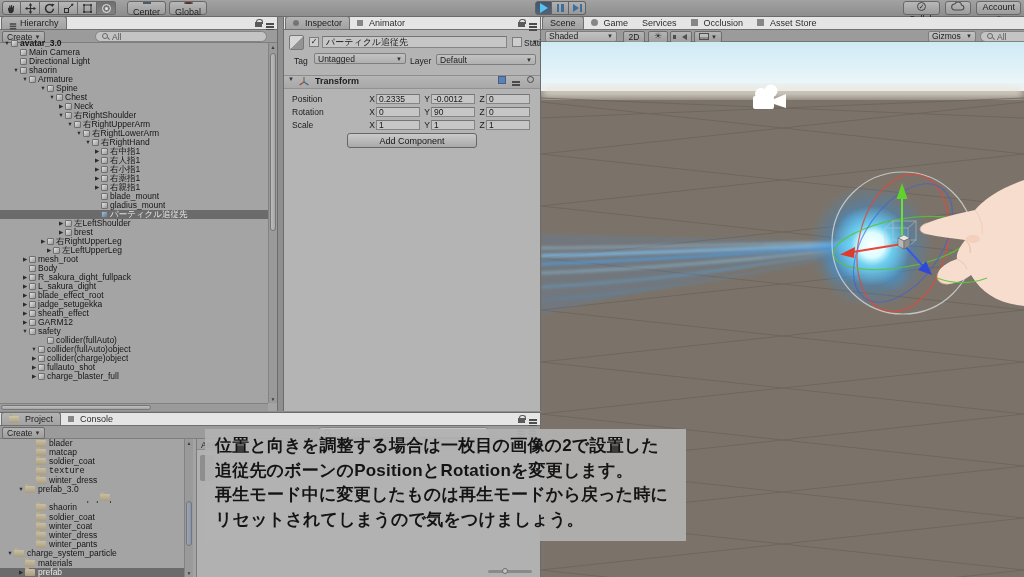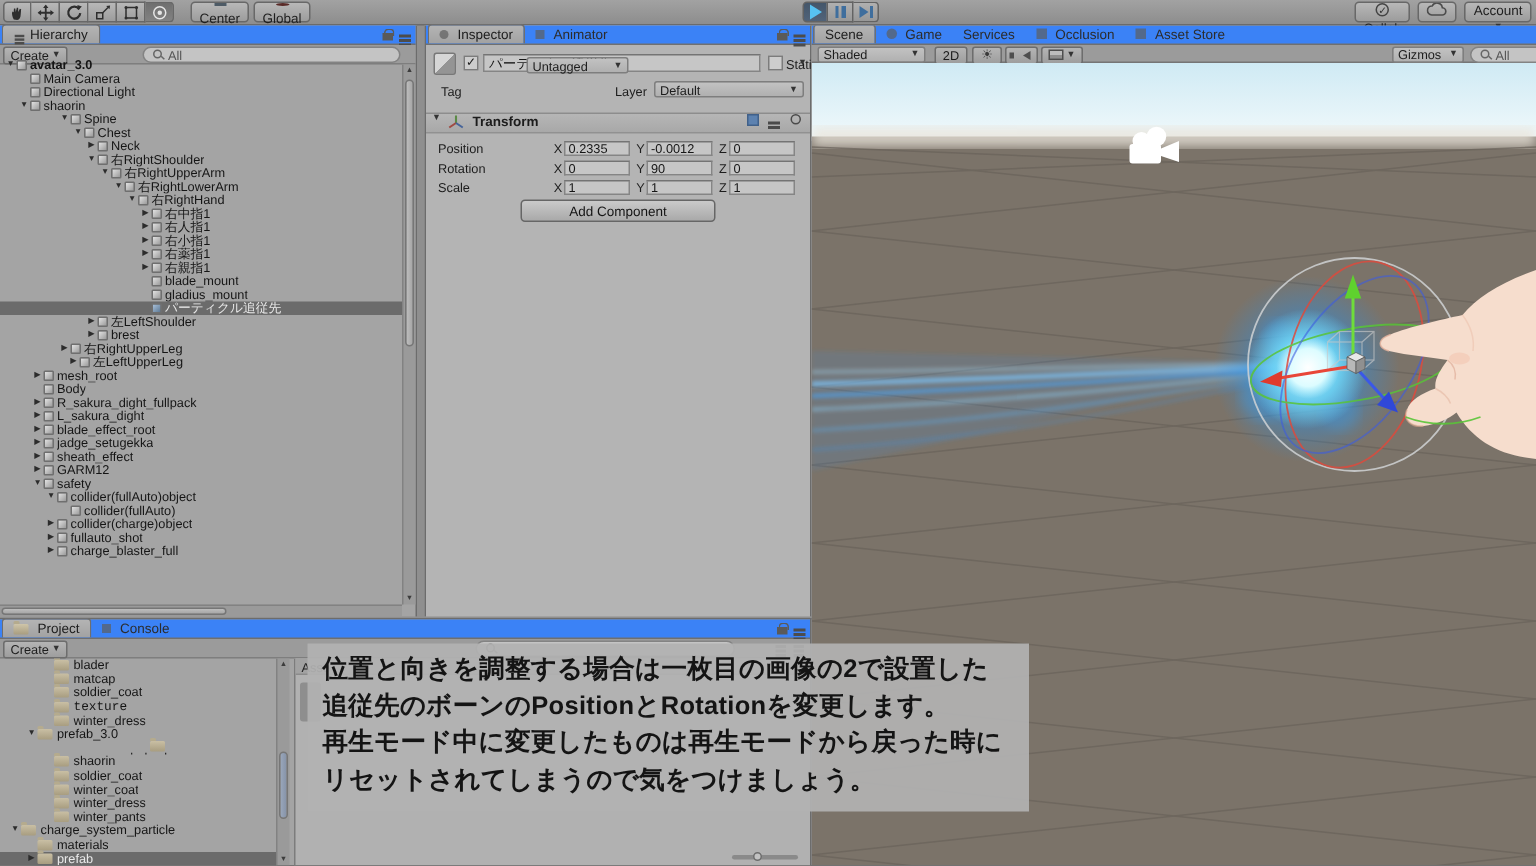--- a/index.html
+++ b/index.html
@@ -46,21 +46,21 @@
   .icon-sun{font-size:9px;color:#3a3a3a;line-height:9px;}
   .icon-speaker{width:0;height:0;border-top:3px solid transparent;border-bottom:3px solid transparent;border-right:5px solid #4e4e4e;display:inline-block;position:relative;}
   .icon-speaker::before{content:"";position:absolute;left:-9px;top:-2px;width:3px;height:4px;background:#4e4e4e;}
   .icon-img{width:10px;height:7px;border:1px solid #4e4e4e;display:inline-block;background:linear-gradient(180deg,#bdbdbd 60%,#8e8e8e 60%);}
   .ti{width:7px;height:7px;display:inline-block;background:#5e5e5e;opacity:.7;margin-right:3px;}
   .ti.round{border-radius:50%;}
   .icon-folder-sm{display:inline-block;width:10px;height:7px;background:linear-gradient(#cfc5a9,#a89d80);border-radius:1px;position:relative;margin-right:3px;}
   .icon-folder-sm::before{content:"";position:absolute;top:-2px;left:0;width:4px;height:2px;background:#b5ab8e;border-radius:1px 1px 0 0;}
 
   
-  .tabbar{position:absolute;left:0;top:0;right:0;height:13px;background:#3b82f6;border-bottom:1px solid #707070;display:flex;align-items:flex-end;}
+  .tabbar{position:absolute;left:0;top:0;right:0;height:13px;background:#e5e5e5;border-bottom:1px solid #707070;display:flex;align-items:flex-end;}
   .tab{height:13px;padding:0 7px;font-size:9px;color:#1d1d1d;display:inline-flex;align-items:center;gap:3px;}
   .tab.active{background:linear-gradient(#b4b4b4,#a2a2a2);border:1px solid #6f6f6f;border-bottom:none;border-radius:3px 3px 0 0;margin-left:1px;}
   .tab.inactive{color:#2c2c2c;}
   .panel-corner{position:absolute;right:3px;top:2px;display:flex;gap:4px;align-items:center;}
 
   .smallbtn{height:12px;background:linear-gradient(#b4b4b4,#9e9e9e);border:1px solid #6d6d6d;border-radius:2px;
             display:inline-flex;align-items:center;gap:2px;padding:0 4px;font-size:8.5px;color:#1d1d1d;}
   .searchfield{background:#c4c4c4;border:1px solid #838383;border-radius:7px;height:11px;display:flex;align-items:center;gap:3px;padding:0 6px;font-size:8.5px;color:#555;}
 
   
@@ -248,20 +248,25 @@
         <div class="trow" style="padding-left: 12px;">
           <span class="arr"></span>
           <span class="cube"></span>
           <span class="lbl">Directional Light</span>
         </div>
         <div class="trow" style="padding-left: 12px;">
           <span class="arr">▼</span>
           <span class="cube"></span>
           <span class="lbl">shaorin</span>
         </div>
+        <div class="trow" style="padding-left: 21px;">
+          <span class="arr">▼</span>
+          <span class="cube"></span>
+          <span class="lbl">Armature</span>
+        </div>
         <div class="trow" style="padding-left: 39px;">
           <span class="arr">▼</span>
           <span class="cube"></span>
           <span class="lbl">Spine</span>
         </div>
         <div class="trow" style="padding-left: 48px;">
           <span class="arr">▼</span>
           <span class="cube"></span>
           <span class="lbl">Chest</span>
         </div>
@@ -388,29 +393,29 @@
         <div class="trow" style="padding-left: 21px;">
           <span class="arr">▶</span>
           <span class="cube"></span>
           <span class="lbl">GARM12</span>
         </div>
         <div class="trow" style="padding-left: 21px;">
           <span class="arr">▼</span>
           <span class="cube"></span>
           <span class="lbl">safety</span>
         </div>
+        <div class="trow" style="padding-left: 39px;">
+          <span class="arr"></span>
+          <span class="cube"></span>
+          <span class="lbl">collider(fullAuto)</span>
+        </div>
         <div class="trow" style="padding-left: 30px;">
           <span class="arr">▼</span>
           <span class="cube"></span>
           <span class="lbl">collider(fullAuto)object</span>
-        </div>
-        <div class="trow" style="padding-left: 39px;">
-          <span class="arr"></span>
-          <span class="cube"></span>
-          <span class="lbl">collider(fullAuto)</span>
         </div>
         <div class="trow" style="padding-left: 30px;">
           <span class="arr">▶</span>
           <span class="cube"></span>
           <span class="lbl">collider(charge)object</span>
         </div>
         <div class="trow" style="padding-left: 30px;">
           <span class="arr">▶</span>
           <span class="cube"></span>
           <span class="lbl">fullauto_shot</span>
@@ -449,21 +454,21 @@
     <div class="content">
       <div class="thumbcube"></div>
       <span class="cb" style="position:absolute;left:25px;top:7px;">✓</span>
       <div class="namefield">パーティクル追従先</div>
       <span class="cb" style="position:absolute;left:228px;top:7px;"></span>
 
       <span style="position:absolute;left:240px;top:8px;font-size:8.5px;">Static</span>
       <span class="caret" style="position:absolute;right:2px;top:9px;">▼</span>
 
       <span style="position:absolute;left:10px;top:26px;font-size:8.5px;">Tag</span>
-      <div class="dd" style="position:absolute;left:30px;top:8px;width:68px;margin-left:37px;">
+      <div class="dd" style="position:absolute;left:30px;top:23px;width:92px;">
         <span>Untagged</span>
           <span class="caret">▼</span>
       </div>
       <span style="position:absolute;left:126px;top:26px;font-size:8.5px;">Layer</span>
       <div class="dd" style="position:absolute;left:152px;top:24px;width:100px;">
         <span>Default</span>
           <span class="caret">▼</span>
       </div>
 
       <div class="comp-header">

